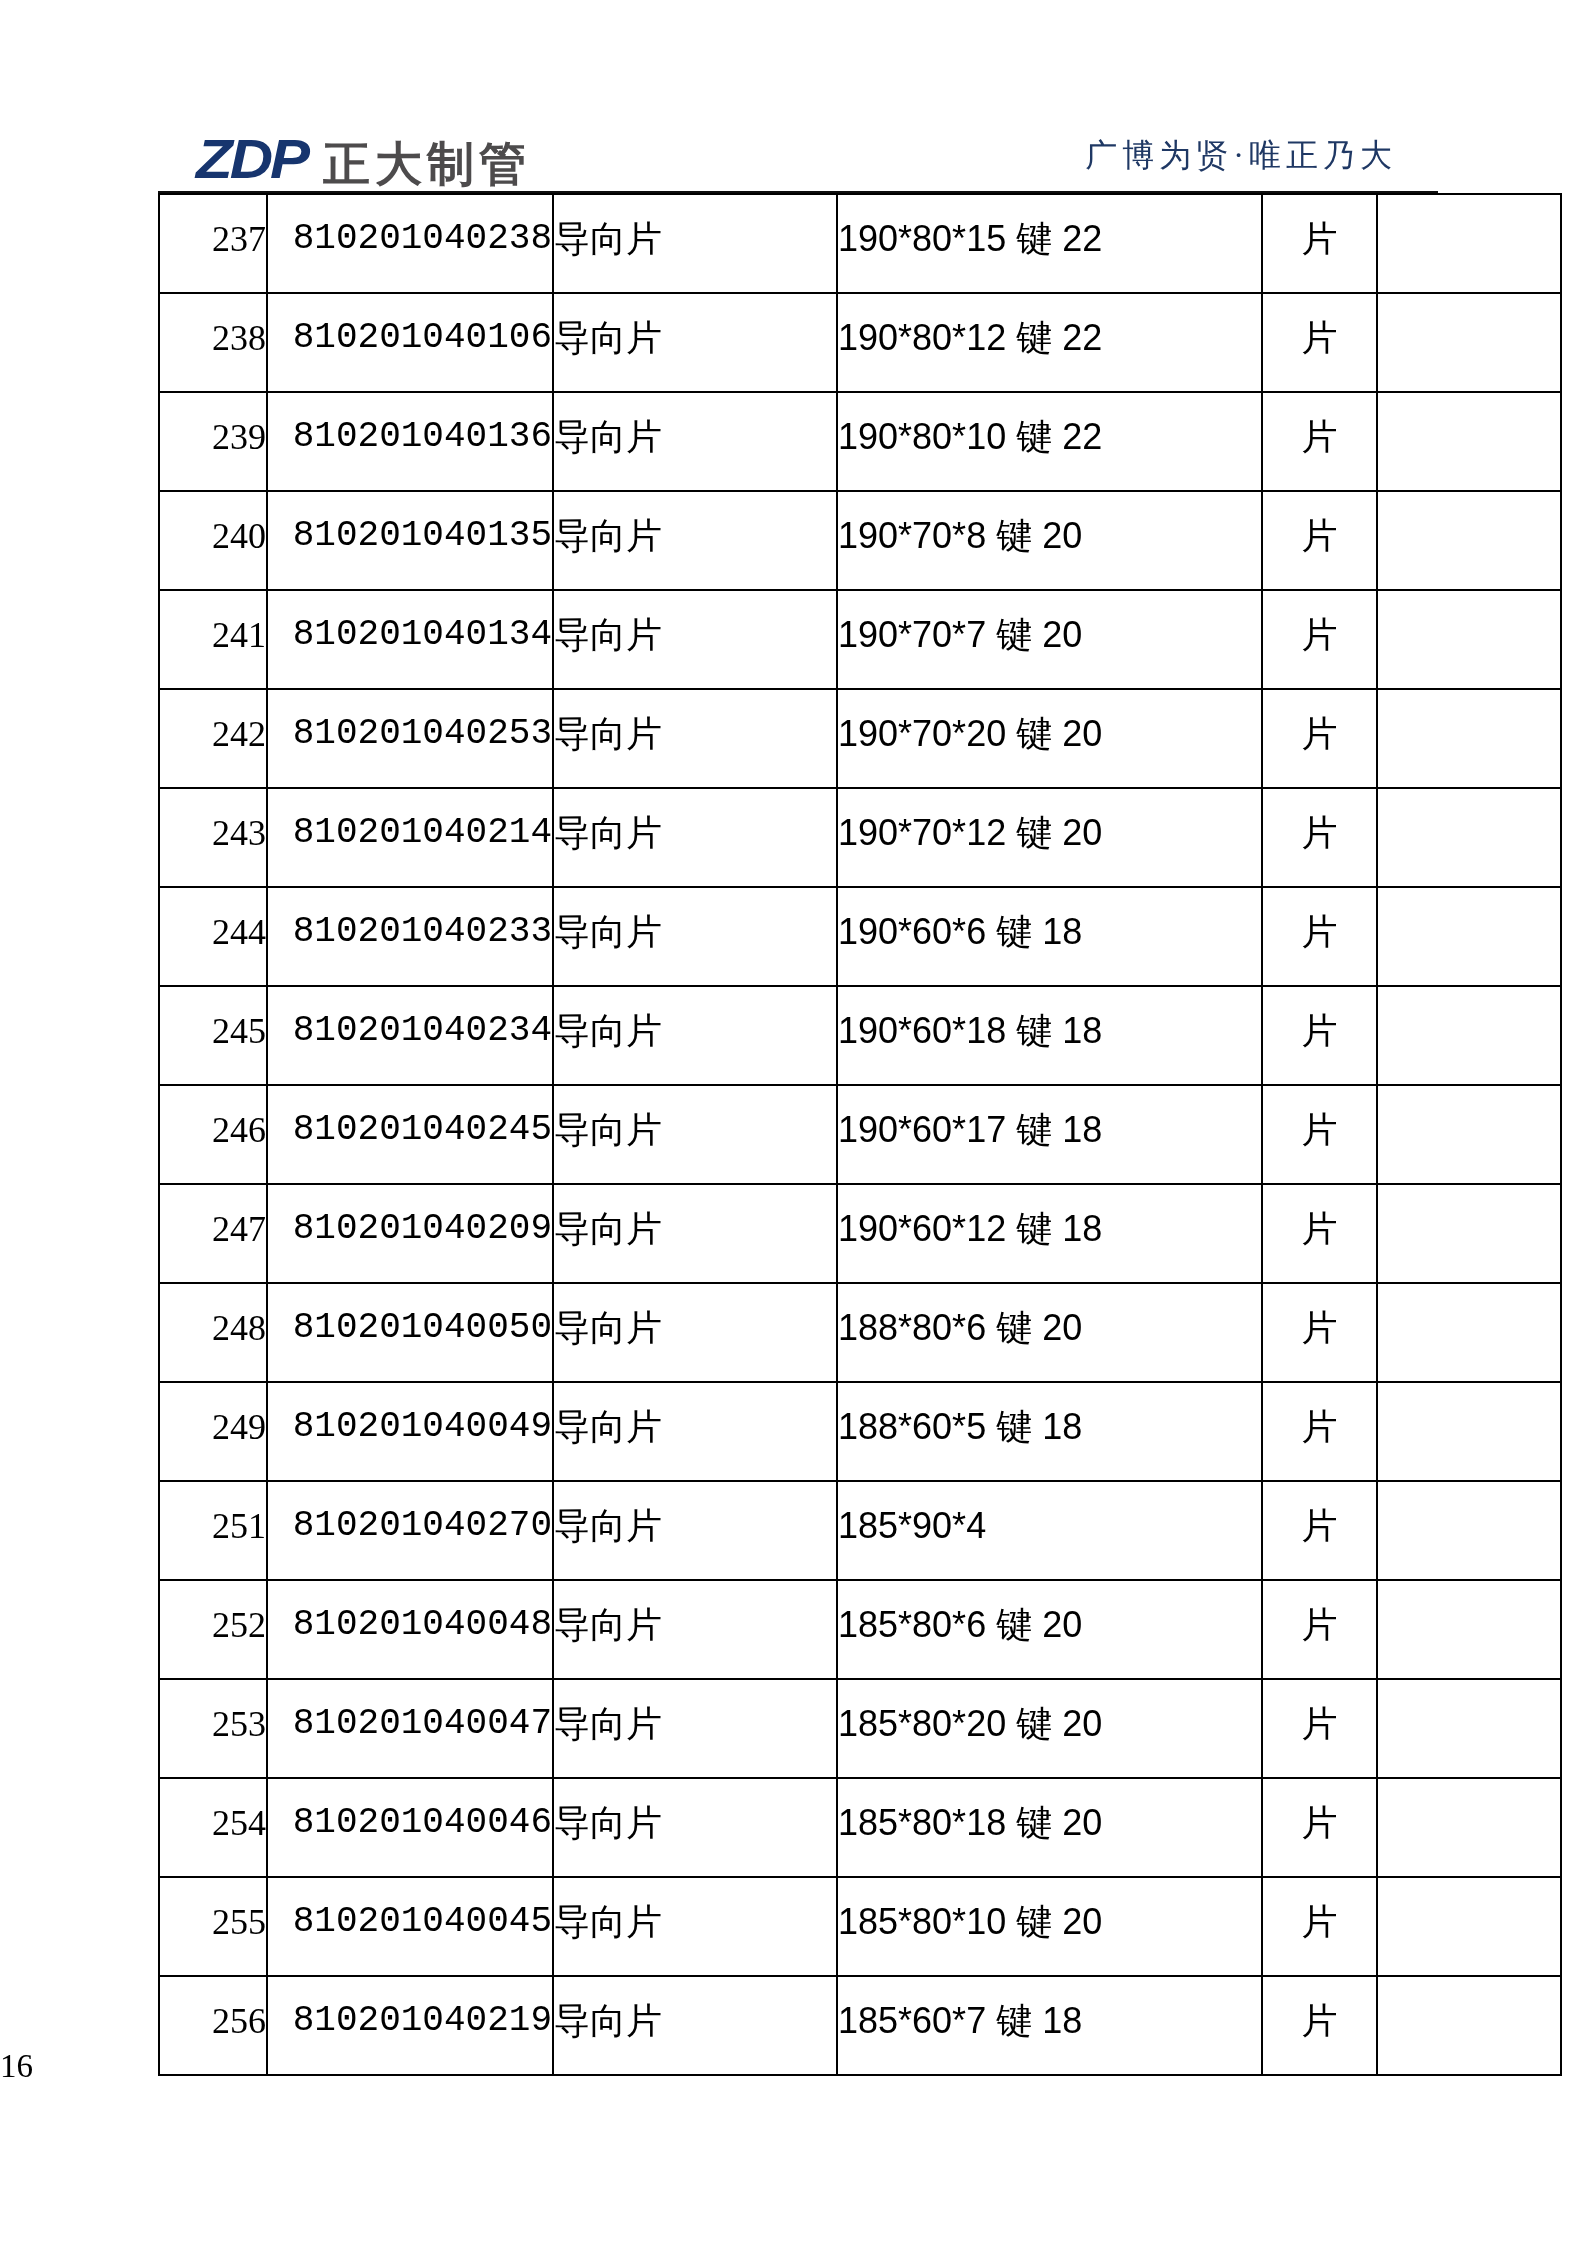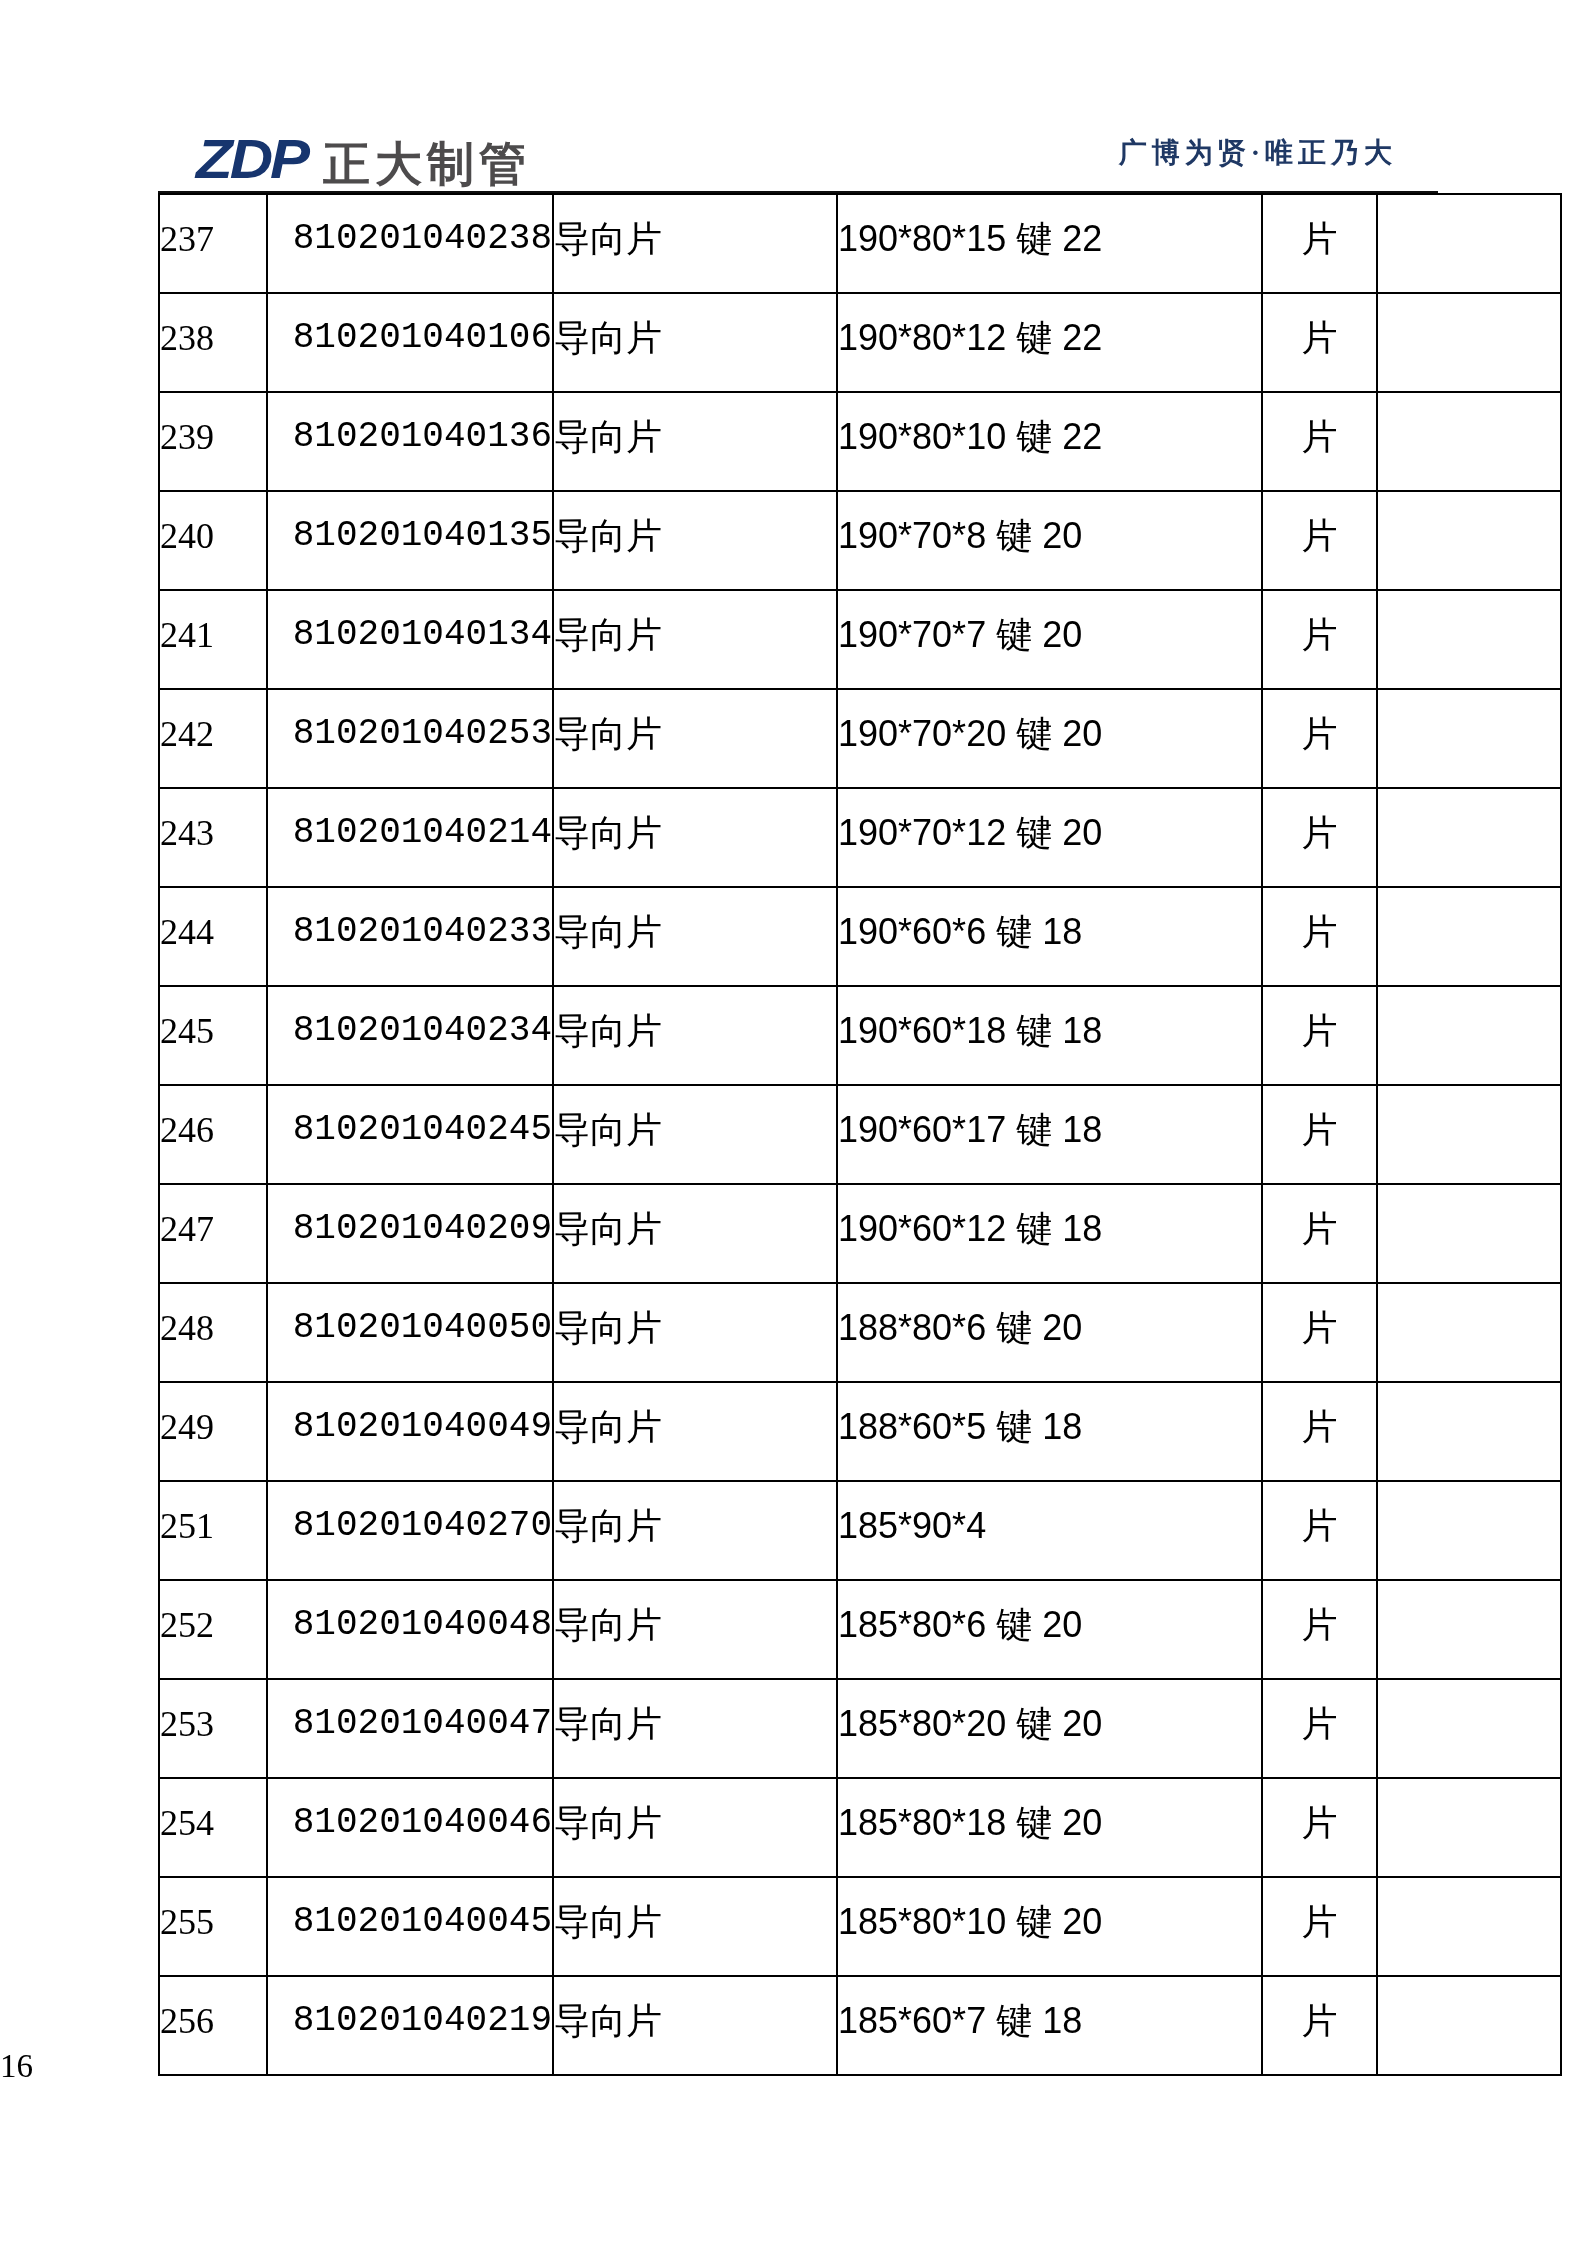--- a/index.html
+++ b/index.html
@@ -37,22 +37,22 @@
     font-weight: bold;
     font-size: 47px;
     line-height: 1;
     letter-spacing: 5px;
   }
   .slogan {
     position: absolute;
     top: 139px;
     right: 190px;
     font-family: "Liberation Serif", serif;
-    font-weight: bold;
-    font-size: 28px;
+    font-weight: normal;
+    font-size: 32px;
     line-height: 1;
     letter-spacing: 5px;
     white-space: nowrap;
   }
   .header-rule {
     position: absolute;
     left: 158px;
     top: 191px;
     width: 1280px;
     height: 4px;
@@ -72,21 +72,21 @@
     border: 2px solid #000;
     height: 87px;
     vertical-align: middle;
     padding: 0 0 10px 0;
     font-size: 36px;
     line-height: 1;
     overflow: hidden;
     white-space: nowrap;
   }
   td.c-no {
-    text-align: left;
+    text-align: right;
     font-family: "Liberation Serif", serif;
     font-size: 35px;
   }
   td.c-code   { padding-left: 14px; font-family: Liberation Mono, monospace; text-align: right; }
   td.c-name   { padding-left: 16px; font-size: 38px; }
   td.c-spec   { padding-left: 20px; font-family: "Liberation Sans", sans-serif; }
   td.c-unit   { text-align: center; font-size: 38px; }
   td.c-remark { }
 
   

